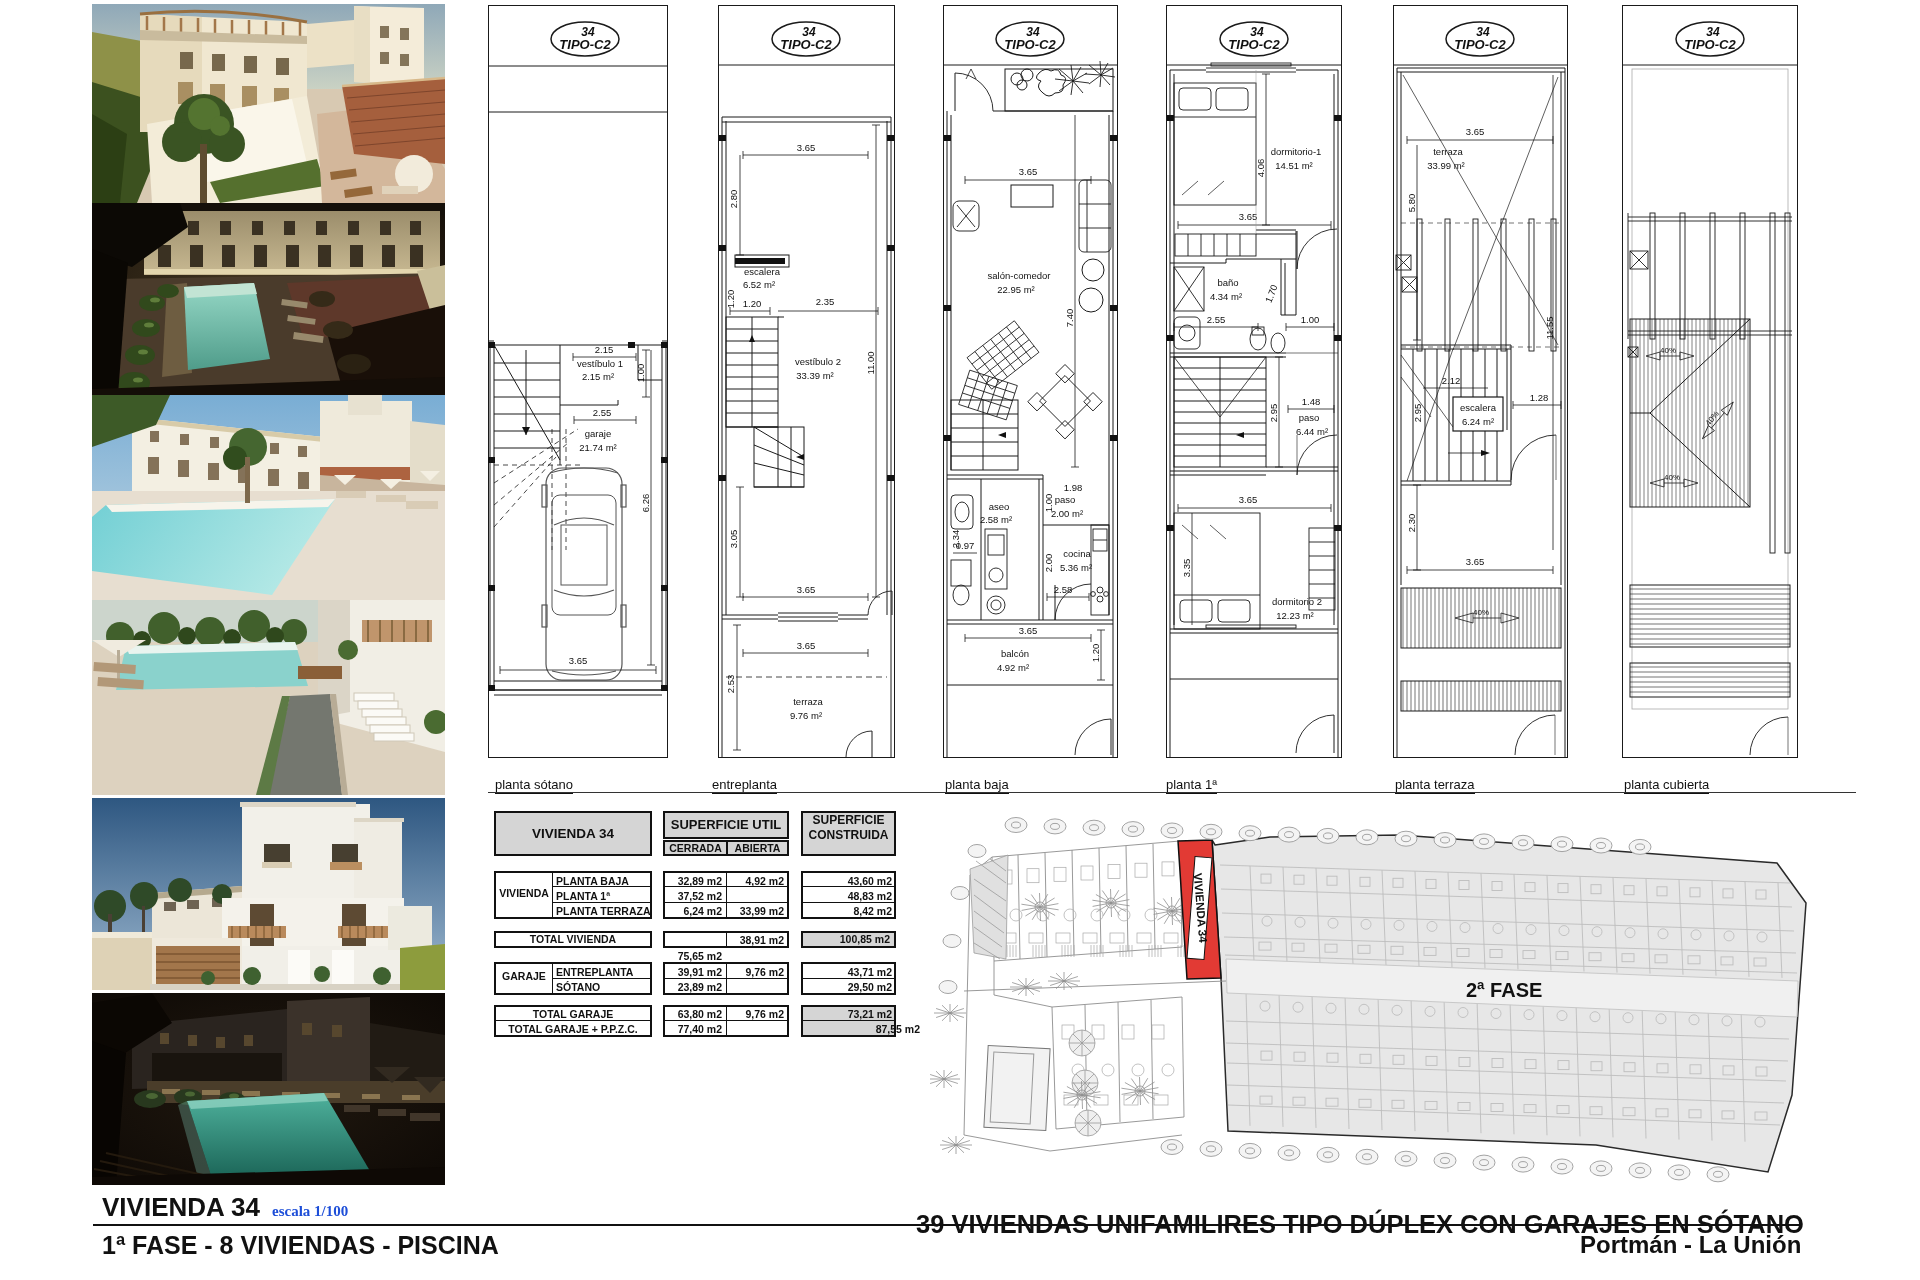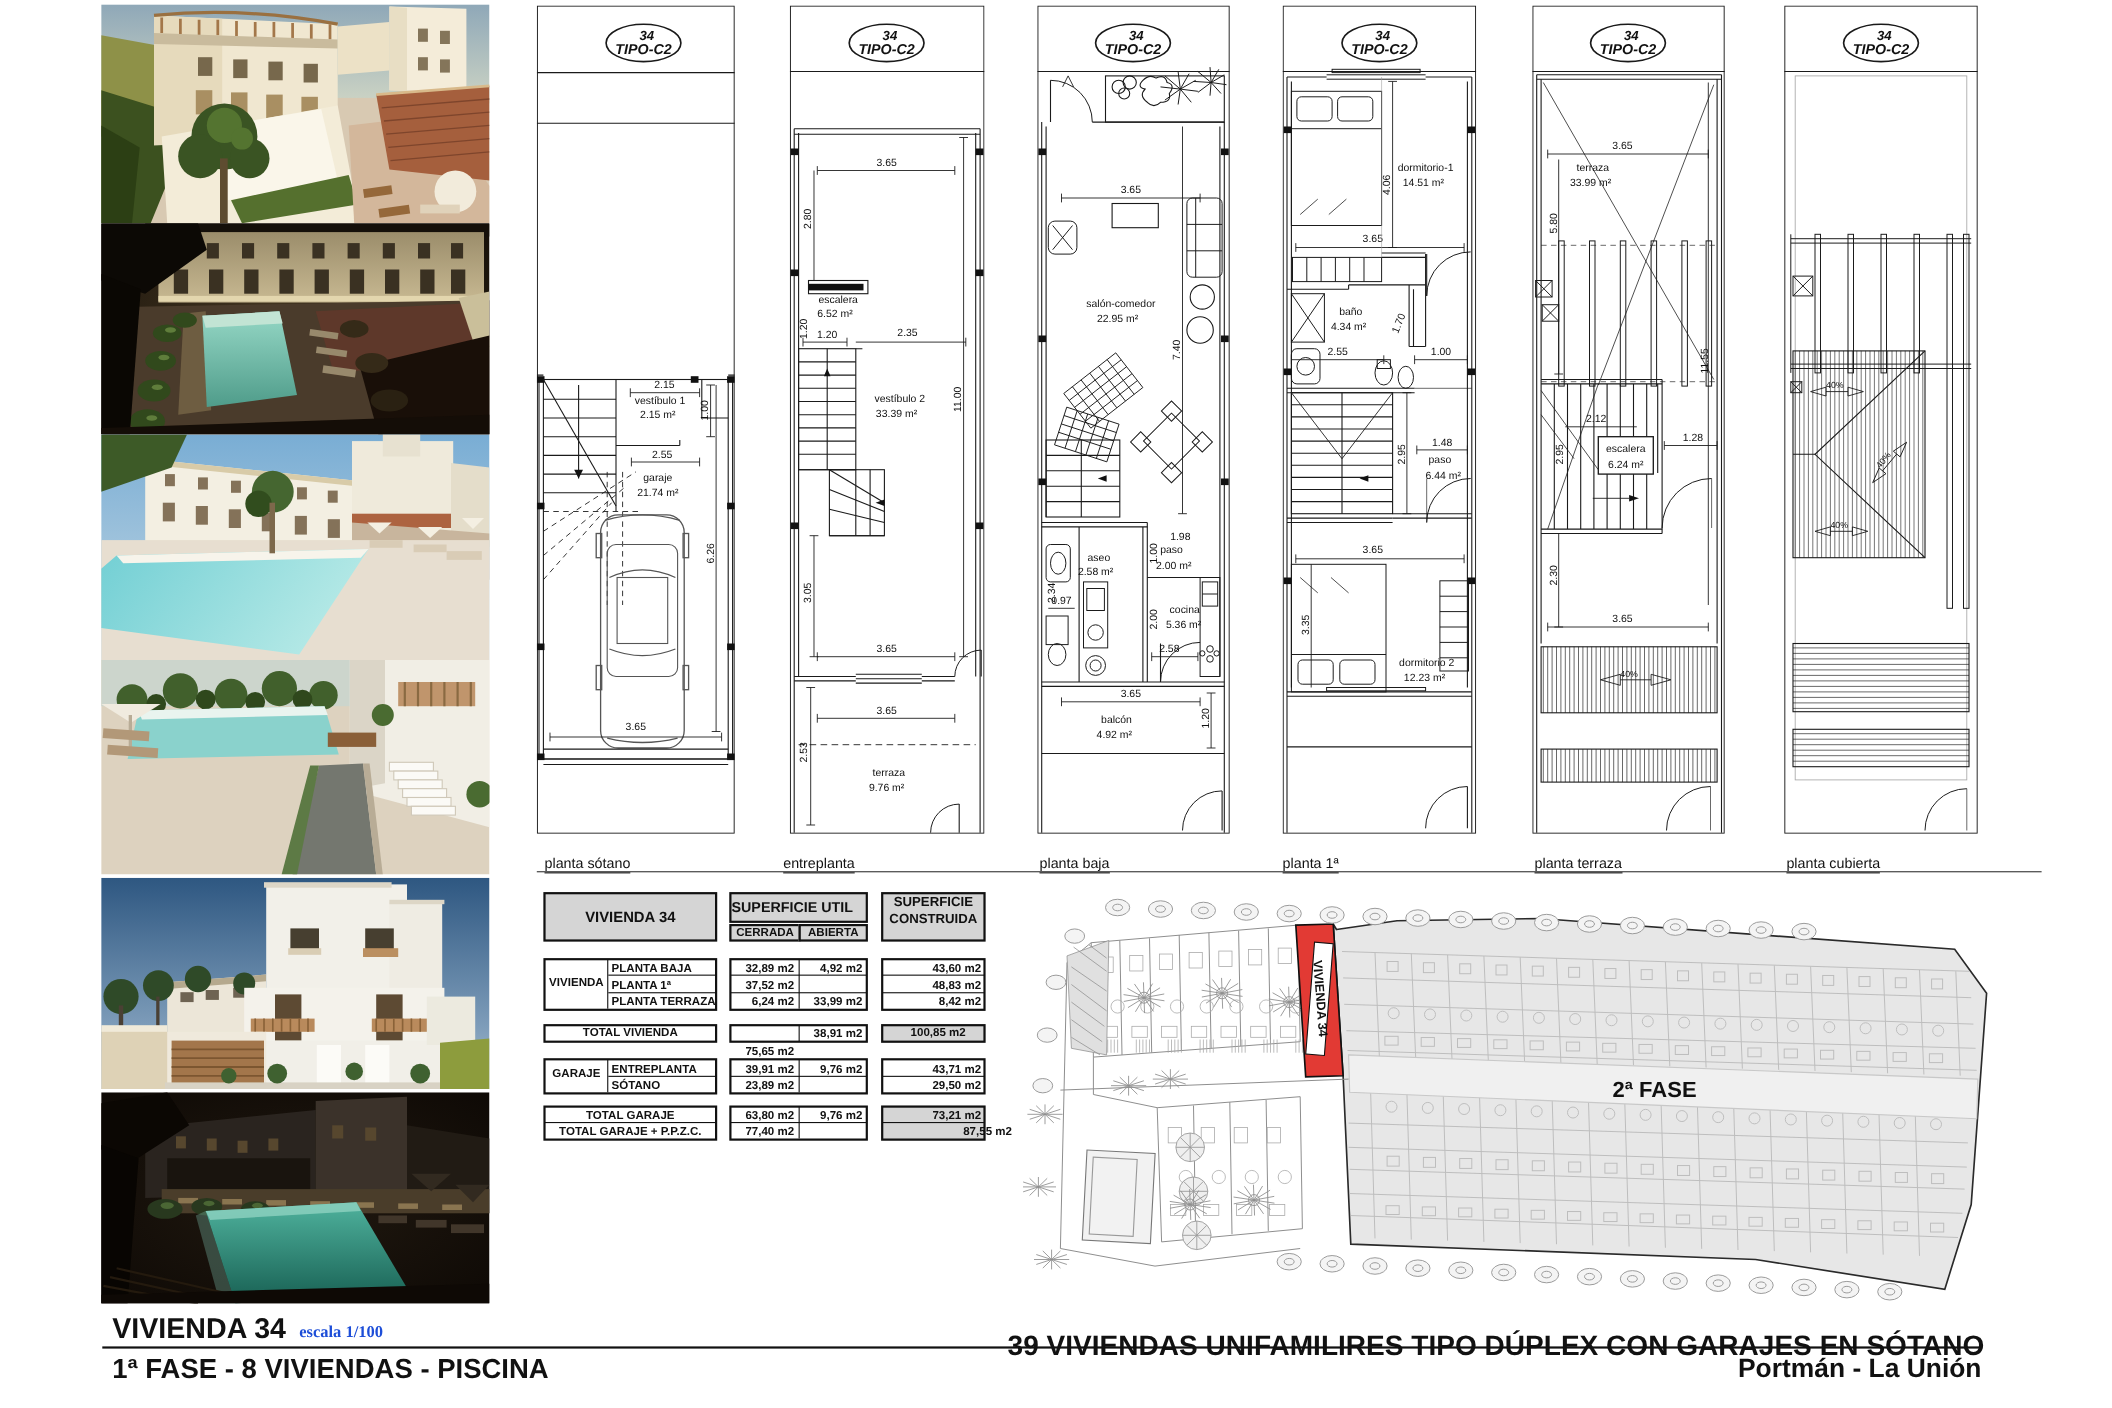--- a/index.html
+++ b/index.html
@@ -1509,21 +1509,21 @@
 
 <style>
  .tb{position:absolute;box-sizing:border-box;border:2px solid #111;font-weight:bold;color:#111;}
  .tgray{background:#d5d5d5;}
  .tcell{position:absolute;box-sizing:border-box;color:#111;font-weight:bold;white-space:nowrap;font-size:10.5px;}
  .tline{position:absolute;background:#111;}
 </style>
 
 <div class="tb tgray" style="left:494px;top:811px;width:158px;height:45px;text-align:center;line-height:41px;font-size:13.5px;">VIVIENDA 34</div>
 
-<div class="tb tgray" style="left:663px;top:811px;width:126px;height:28px;line-height:24px;font-size:13px;">SUPERFICIE UTIL</div>
+<div class="tb tgray" style="left:663px;top:811px;width:126px;height:28px;text-align:center;line-height:24px;font-size:13px;">SUPERFICIE UTIL</div>
 
 <div class="tb tgray" style="left:663px;top:840px;width:65px;height:16px;text-align:center;line-height:12px;font-size:10.5px;">CERRADA</div>
 
 <div class="tb tgray" style="left:726px;top:840px;width:63px;height:16px;text-align:center;line-height:12px;font-size:10.5px;">ABIERTA</div>
 
 <div class="tb tgray" style="left:801px;top:811px;width:95px;height:45px;text-align:center;font-size:12px;padding-top:0;line-height:15px;">SUPERFICIE<br>CONSTRUIDA</div>
 
 <div class="tb" style="left:494px;top:871px;width:158px;height:48px;"></div>
 <div class="tcell" style="left:496px;top:871px;width:56px;height:44px;text-align:center;line-height:44px;">VIVIENDA</div>
 <div class="tline" style="left:552px;top:872px;width:1px;height:45px;"></div>
@@ -1548,21 +1548,21 @@
 <div class="tline" style="left:802px;top:902px;width:93px;height:1px;"></div>
 <div class="tcell" style="left:801px;top:875px;width:91px;text-align:right;">43,60 m2</div>
 <div class="tcell" style="left:801px;top:890px;width:91px;text-align:right;">48,83 m2</div>
 <div class="tcell" style="left:801px;top:905px;width:91px;text-align:right;">8,42 m2</div>
 
 <div class="tb" style="left:494px;top:931px;width:158px;height:17px;text-align:center;line-height:13px;font-size:10.5px;">TOTAL VIVIENDA</div>
 <div class="tb" style="left:663px;top:931px;width:126px;height:17px;"></div>
 <div class="tline" style="left:726px;top:932px;width:1px;height:15px;"></div>
 <div class="tcell" style="left:663px;top:934px;width:59px;text-align:right;margin-top:16px;">75,65 m2</div>
 <div class="tcell" style="left:726px;top:934px;width:58px;text-align:right;">38,91 m2</div>
-<div class="tb tgray" style="left:801px;top:931px;width:95px;height:17px;text-align:right;line-height:13px;font-size:10.5px;padding-right:16px;">100,85 m2</div>
+<div class="tb tgray" style="left:801px;top:931px;width:95px;height:17px;text-align:right;line-height:13px;font-size:10.5px;padding-right:4px;">100,85 m2</div>
 
 <div class="tb" style="left:494px;top:962px;width:158px;height:33px;"></div>
 <div class="tcell" style="left:496px;top:962px;width:56px;height:29px;text-align:center;line-height:29px;">GARAJE</div>
 <div class="tline" style="left:552px;top:963px;width:1px;height:30px;"></div>
 <div class="tline" style="left:553px;top:978px;width:98px;height:1px;"></div>
 <div class="tcell" style="left:556px;top:966px;">ENTREPLANTA</div>
 <div class="tcell" style="left:556px;top:981px;">SÓTANO</div>
 
 <div class="tb" style="left:663px;top:962px;width:126px;height:33px;"></div>
 <div class="tline" style="left:726px;top:963px;width:1px;height:30px;"></div>

